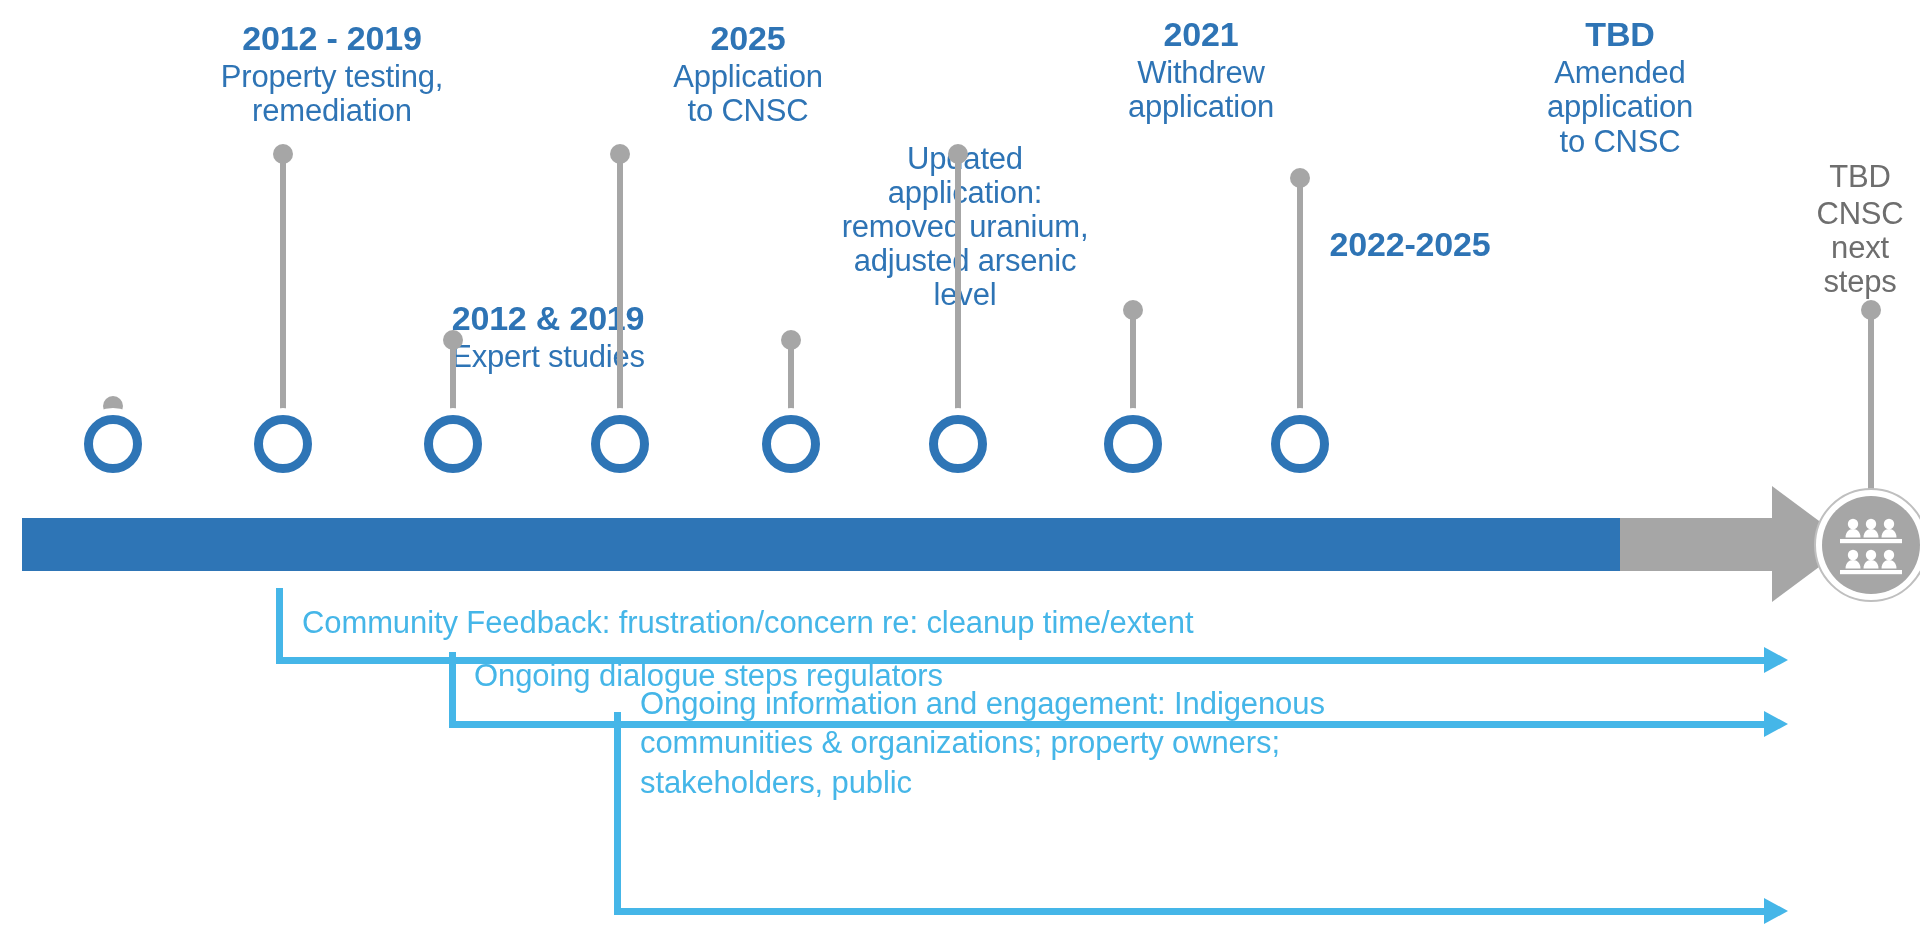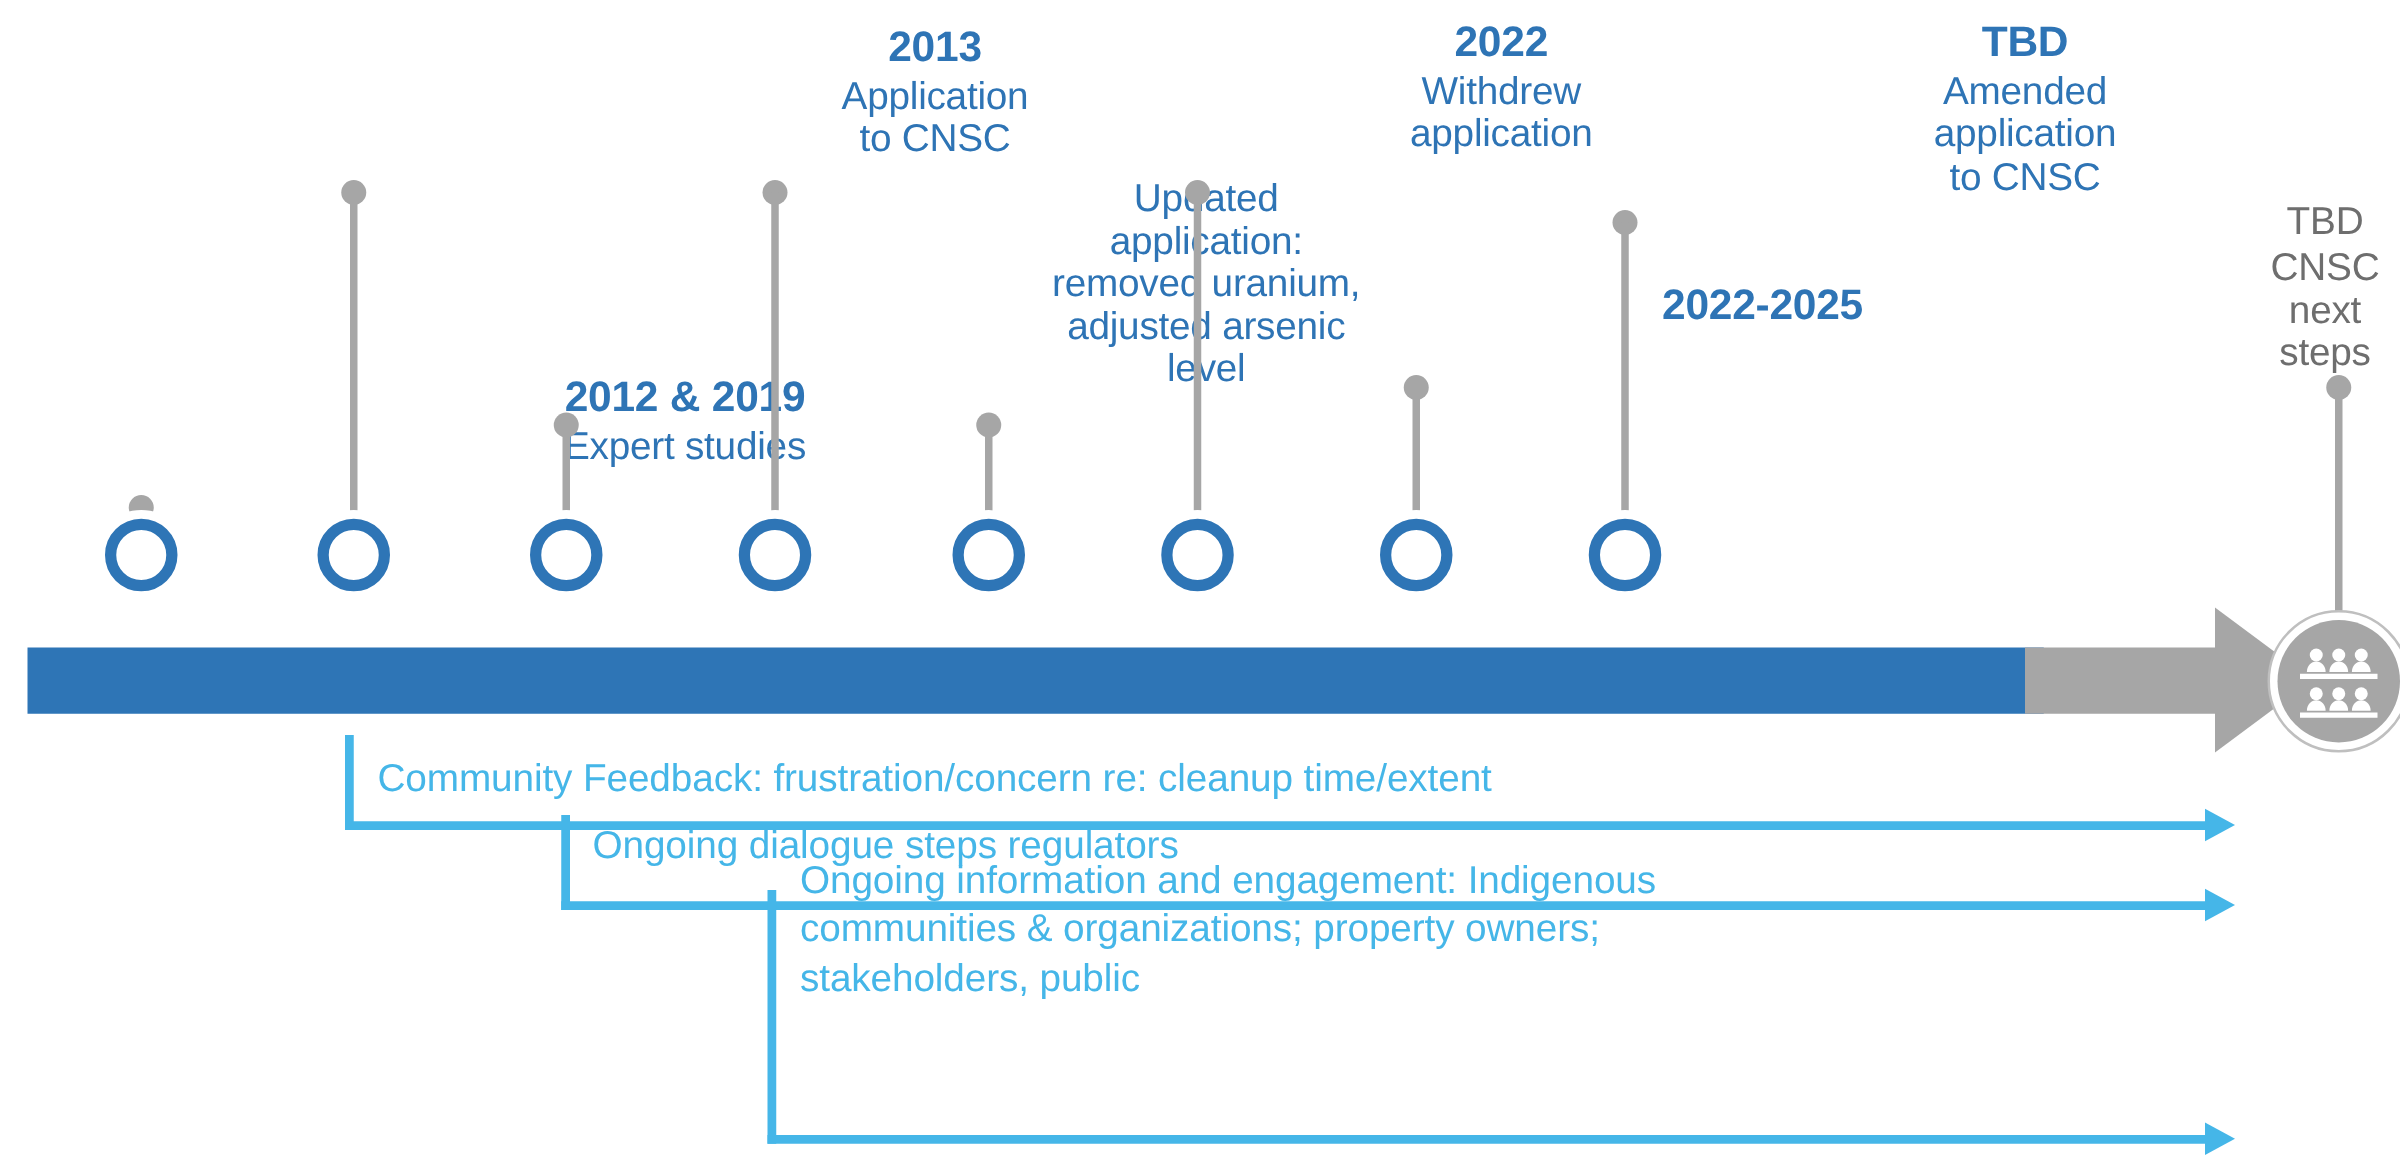--- a/index.html
+++ b/index.html
@@ -166,41 +166,45 @@
     font-weight: normal;
     letter-spacing: -0.1px;
   }
 </style>
 </head>
 <body>
 
 <div id="stage">
 
 
+  <div class="milestone-label" style="left:172px; top:20px; width:320px;">
+    <span class="ml-date">2012 - 2019</span>
+    <span class="ml-desc">Property testing,<br>remediation</span>
+  </div>
 
   <div class="milestone-label" style="left:404px; top:300px; width:288px;">
     <span class="ml-date">2012 &amp; 2019</span>
     <span class="ml-desc">Expert studies</span>
   </div>
 
   <div class="milestone-label" style="left">
   </div>
   <div class="milestone-label" style="left:628px; top:20px; width:240px;">
-    <span class="ml-date">2013</span>
+    <span class="ml-date">2025</span>
     <span class="ml-desc">Application<br>to CNSC</span>
   </div>
 
   <div class="milestone-label" style="left:800px; top:142px; width:330px;">
     <span class="ml-desc">Updated<br>application:<br>removed uranium,<br>adjusted arsenic<br>level</span>
   </div>
 
   <div class="milestone-label" style="left">
   </div>
   <div class="milestone-label" style="left:1056px; top:16px; width:290px;">
-    <span class="ml-date">2022</span>
+    <span class="ml-date">2021</span>
     <span class="ml-desc">Withdrew<br>application</span>
   </div>
 
   <div class="milestone-label" style="left:1260px; top:226px; width:300px;">
     <span class="ml-date">2022-2025</span>
   </div>
 
   <div class="milestone-label" style="left:1480px; top:16px; width:280px;">
     <span class="ml-date">TBD</span>
     <span class="ml-desc">Amended<br>application<br>to CNSC</span>

